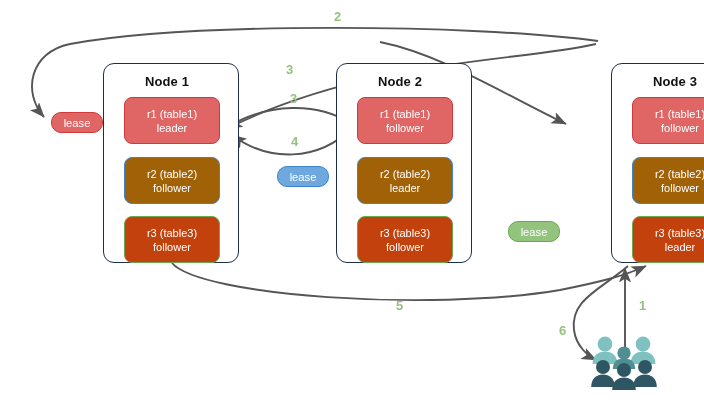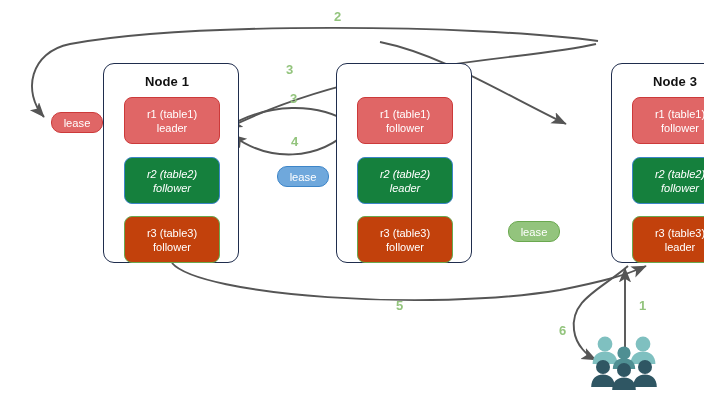--- a/index.html
+++ b/index.html
@@ -53,21 +53,21 @@
     display: flex;
     flex-direction: column;
     align-items: center;
     justify-content: center;
     color: #ffffff;
     font-size: 11px;
     line-height: 14px;
     text-align: center;
   }
   .rep-red   { background: #e06666; border: 1.6px solid #cc3a3a; }
-  .rep-blue  { background: #15803d; border: 1.6px solid #3d85c8; font-style: italic; }
+  .rep-blue  { background: #a16207; border: 1.6px solid #3d85c8; }
   .rep-green { background: #c2410c; border: 1.6px solid #6aa84f; }
   .rep-line  { display: block; }
 
   .lease {
     position: absolute;
     height: 21px;
     border-radius: 10px;
     box-sizing: border-box;
     display: flex;
     align-items: center;
@@ -133,20 +133,21 @@
       <span class="rep-line">r2 (table2)</span>
       <span class="rep-line">follower</span>
     </div>
     <div class="replica rep-green" style="top:152px;">
       <span class="rep-line">r3 (table3)</span>
       <span class="rep-line">follower</span>
     </div>
   </div>
 
   <div class="node-box" style="left:336px; top:63px; width:136px; height:200px;">
+    <div class="node-title">Node 2</div>
     <div class="replica rep-red" style="top:33px;">
       <span class="rep-line">r1 (table1)</span>
       <span class="rep-line">follower</span>
     </div>
     <div class="replica rep-blue" style="top:93px;">
       <span class="rep-line">r2 (table2)</span>
       <span class="rep-line">leader</span>
     </div>
     <div class="replica rep-green" style="top:152px;">
       <span class="rep-line">r3 (table3)</span>

